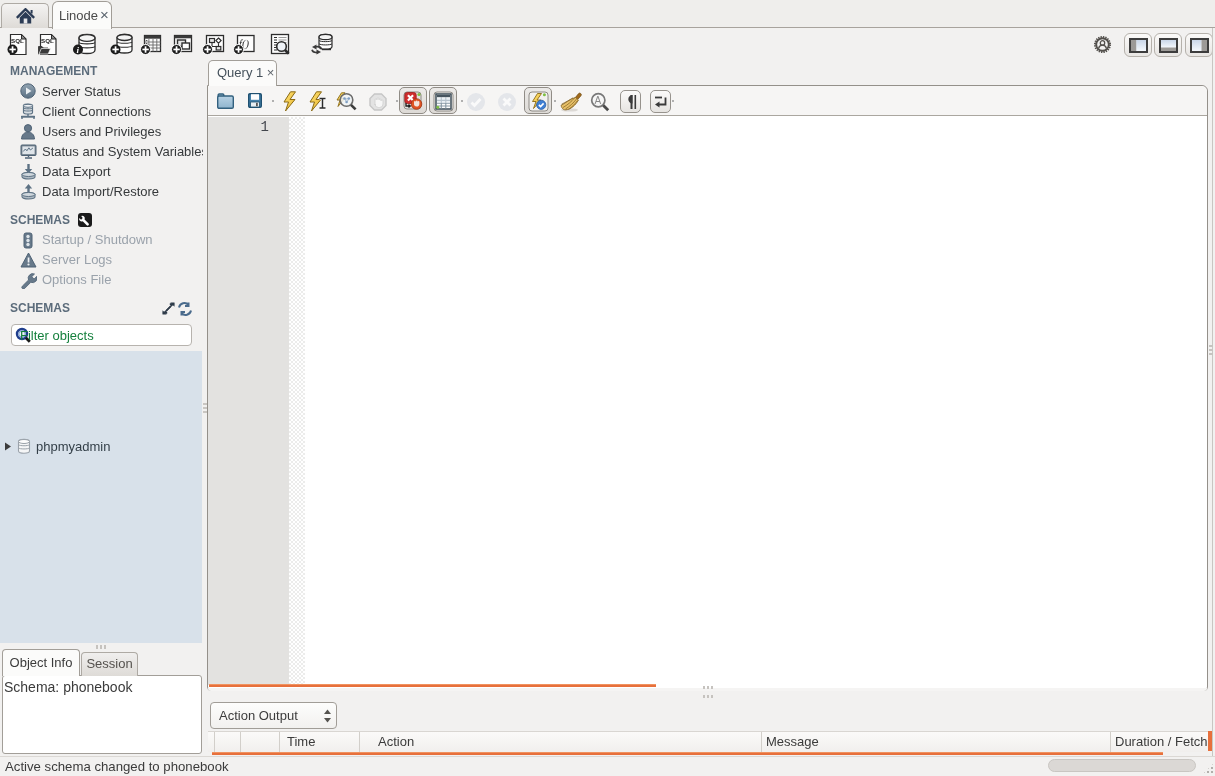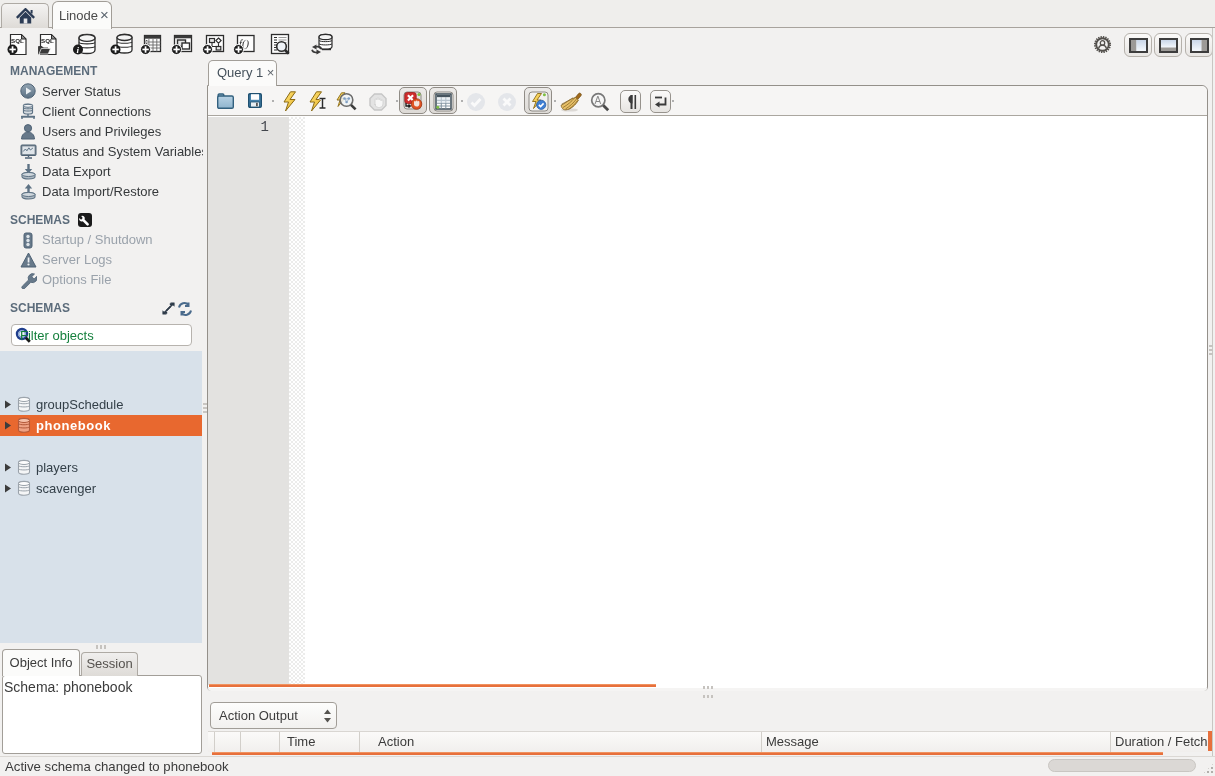--- a/index.html
+++ b/index.html
@@ -309,63 +309,30 @@
 </svg>
 <div id="filterbox">
   <svg style="position:absolute;left:3px;top:2px" width="17" height="17" viewBox="0 0 17 17">
     <circle cx="7" cy="7" r="5" fill="#eef3f8" stroke="#1f3d8c" stroke-width="2.4"></circle>
     <circle cx="7" cy="7" r="3.2" fill="none" stroke="#7f9fd0" stroke-width="1.2"></circle>
     <path d="M10.8 10.8 l4 4" stroke="#1a1a1a" stroke-width="2.8"></path>
   </svg>
   <span class="ph">Filter objects</span>
 </div>
 <div id="schemalist">
-  <div class="srow" style="top:43px">
+  <div class="srow" style="top:85px">
       <svg style="left:4px;top:6px" width="8" height="9" viewBox="0 0 8 9">
         <path d="M1 0.5 L7 4.5 L1 8.5 z" fill="#3c3c3c"></path>
       </svg>
       <svg style="left:16px;top:2px" width="16" height="17" viewBox="0 0 16 17">
         <path d="M2.5 3.5 c0-1.4 2.5-2.2 5.5-2.2 s5.5 .8 5.5 2.2 v9.5 c0 1.4-2.5 2.2-5.5 2.2 s-5.5-.8-5.5-2.2 z" fill="#f5f6f7" stroke="#9aa2aa" stroke-width="1.1"></path>
         <ellipse cx="8" cy="3.5" rx="5.5" ry="2" fill="#fdfdfd" stroke="#9aa2aa" stroke-width="1"></ellipse>
         <path d="M2.5 6.7 c1.2 1.4 9.8 1.4 11 0 M2.5 9.9 c1.2 1.4 9.8 1.4 11 0" fill="none" stroke="#9aa2aa" stroke-width="1"></path>
       </svg>
-      <span class="txt">groupSchedule</span>
-    </div>
-  <div class="srow sel" style="top:64px">
-      <svg style="left:4px;top:6px" width="8" height="9" viewBox="0 0 8 9">
-        <path d="M1 0.5 L7 4.5 L1 8.5 z" fill="#3c3c3c"></path>
-      </svg>
-      <svg style="left:16px;top:2px" width="16" height="17" viewBox="0 0 16 17">
-        <path d="M2.5 3.5 c0-1.4 2.5-2.2 5.5-2.2 s5.5 .8 5.5 2.2 v9.5 c0 1.4-2.5 2.2-5.5 2.2 s-5.5-.8-5.5-2.2 z" fill="#efa183" stroke="#b2593a" stroke-width="1.1"></path>
-        <ellipse cx="8" cy="3.5" rx="5.5" ry="2" fill="#f6c0a8" stroke="#b2593a" stroke-width="1"></ellipse>
-        <path d="M2.5 6.7 c1.2 1.4 9.8 1.4 11 0 M2.5 9.9 c1.2 1.4 9.8 1.4 11 0" fill="none" stroke="#b2593a" stroke-width="1"></path>
-      </svg>
-      <span class="txt">phonebook</span>
-    </div>
-  <div class="srow" style="top:106px">
-      <svg style="left:4px;top:6px" width="8" height="9" viewBox="0 0 8 9">
-        <path d="M1 0.5 L7 4.5 L1 8.5 z" fill="#3c3c3c"></path>
-      </svg>
-      <svg style="left:16px;top:2px" width="16" height="17" viewBox="0 0 16 17">
-        <path d="M2.5 3.5 c0-1.4 2.5-2.2 5.5-2.2 s5.5 .8 5.5 2.2 v9.5 c0 1.4-2.5 2.2-5.5 2.2 s-5.5-.8-5.5-2.2 z" fill="#f5f6f7" stroke="#9aa2aa" stroke-width="1.1"></path>
-        <ellipse cx="8" cy="3.5" rx="5.5" ry="2" fill="#fdfdfd" stroke="#9aa2aa" stroke-width="1"></ellipse>
-        <path d="M2.5 6.7 c1.2 1.4 9.8 1.4 11 0 M2.5 9.9 c1.2 1.4 9.8 1.4 11 0" fill="none" stroke="#9aa2aa" stroke-width="1"></path>
-      </svg>
-      <span class="txt">players</span>
-    </div>
-  <div class="srow" style="top:127px">
-      <svg style="left:4px;top:6px" width="8" height="9" viewBox="0 0 8 9">
-        <path d="M1 0.5 L7 4.5 L1 8.5 z" fill="#3c3c3c"></path>
-      </svg>
-      <svg style="left:16px;top:2px" width="16" height="17" viewBox="0 0 16 17">
-        <path d="M2.5 3.5 c0-1.4 2.5-2.2 5.5-2.2 s5.5 .8 5.5 2.2 v9.5 c0 1.4-2.5 2.2-5.5 2.2 s-5.5-.8-5.5-2.2 z" fill="#f5f6f7" stroke="#9aa2aa" stroke-width="1.1"></path>
-        <ellipse cx="8" cy="3.5" rx="5.5" ry="2" fill="#fdfdfd" stroke="#9aa2aa" stroke-width="1"></ellipse>
-        <path d="M2.5 6.7 c1.2 1.4 9.8 1.4 11 0 M2.5 9.9 c1.2 1.4 9.8 1.4 11 0" fill="none" stroke="#9aa2aa" stroke-width="1"></path>
-      </svg>
-      <span class="txt">scavenger</span>
+      <span class="txt">phpmyadmin</span>
     </div>
 </div>
 
 <div id="mainpanel">
   <div id="sqltoolbar">
 
     <svg class="ic" style="left:9px;top:7px" width="17" height="16" viewBox="0 0 17 16">
       <defs>
           <linearGradient id="fg" x1="0" y1="0" x2="0" y2="1">
             <stop offset="0" stop-color="#b8d2e4"></stop>

